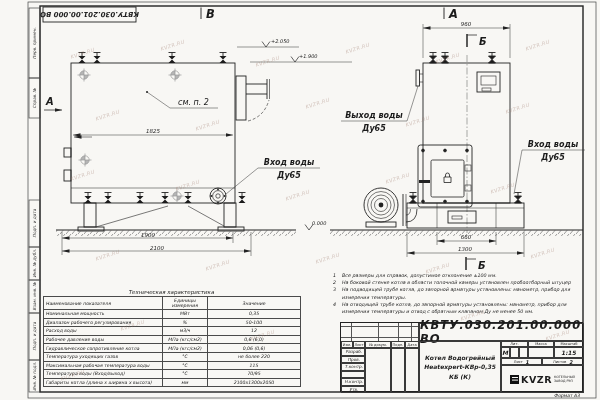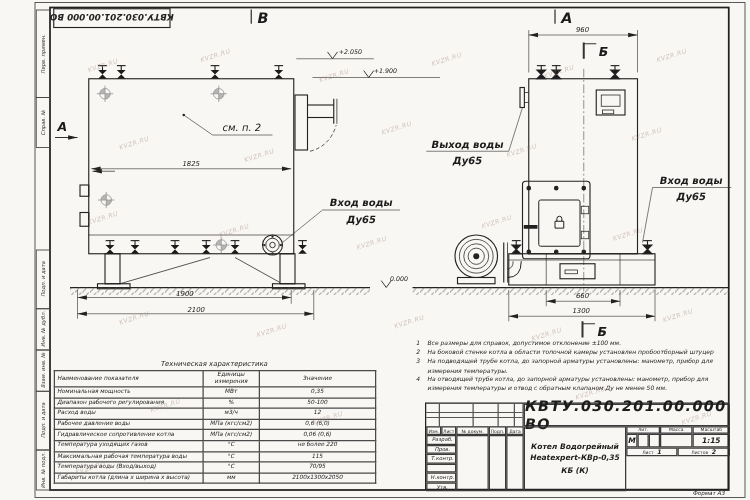--- a/index.html
+++ b/index.html
@@ -403,20 +403,28 @@
 
   <div class="c shrow" style="left:160px;top:35px;width:41px;height:7px">
     <span>Лист</span>
         <b>1</b>
   </div>
   <div class="c shrow" style="left:201px;top:35px;width:42px;height:7px">
     <span>Листов</span>
         <b>2</b>
   </div>
 
+  <div class="c logo" style="left:160px;top:42px;width:83px;height:28px">
+    <span class="logo-box"></span>
+    <b>KVZR</b>
+    <span class="sub">
+      <div>КОТЕЛЬНЫЙ</div>
+      <div>ЗАВОД РЭП</div>
+    </span>
+  </div>
 </div>
 
 <div class="ov fmt">Формат А3</div>
 
 <span class="wm" style="left:70px;top:50px">KVZR.RU</span>
 <span class="wm" style="left:160px;top:42px">KVZR.RU</span>
 <span class="wm" style="left:255px;top:58px">KVZR.RU</span>
 <span class="wm" style="left:345px;top:45px">KVZR.RU</span>
 <span class="wm" style="left:435px;top:55px">KVZR.RU</span>
 <span class="wm" style="left:525px;top:42px">KVZR.RU</span>

